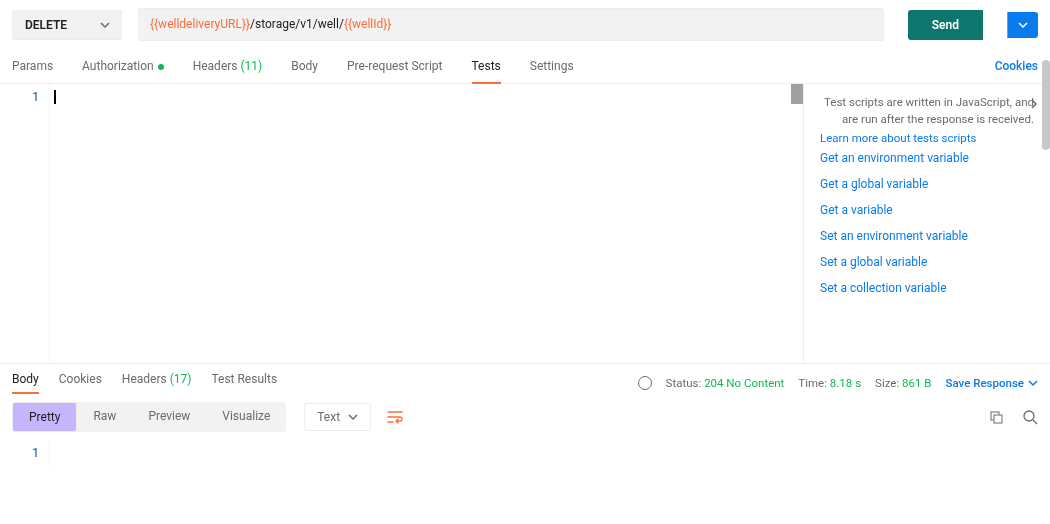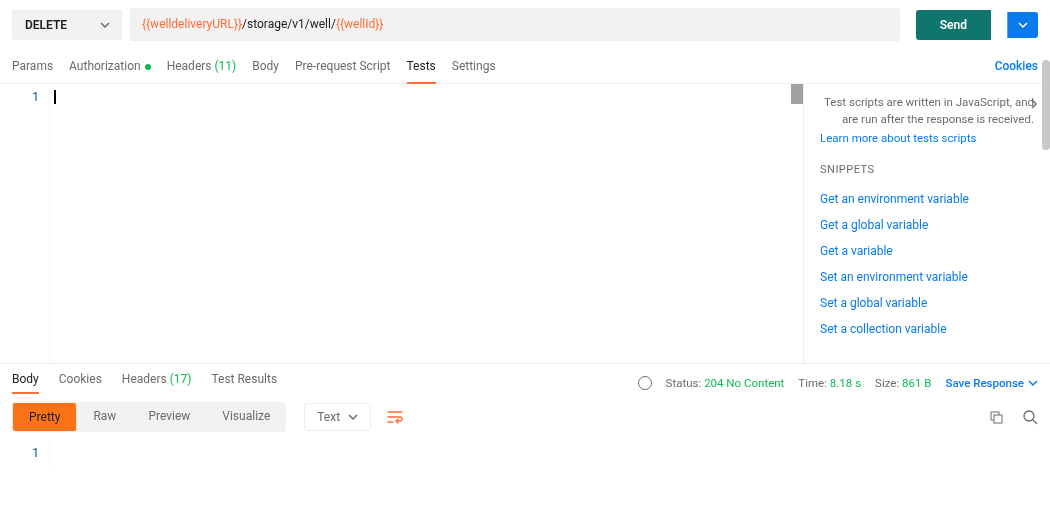--- a/index.html
+++ b/index.html
@@ -1,24 +1,24 @@
 <!DOCTYPE html>
 <html><head>
 <meta charset="utf-8">
 <style>
 * { box-sizing: border-box; margin: 0; padding: 0; font-family: -apple-system, BlinkMacSystemFont, "Segoe UI", Roboto, sans-serif; }
 body { background: #fff; color: #212121; font-size: 12px; width: 1050px; height: 524px; overflow: hidden; }
-.url-bar { display: flex; align-items: center; padding: 8px 12px; gap: 16px; }
+.url-bar { display: flex; align-items: center; padding: 8px 12px; gap: 24px; }
 .method-select { display: flex; align-items: center; gap: 8px; background: #f2f2f2; border: 1px solid #ededed; border-right: none; border-radius: 3px 0 0 3px; padding: 7px 12px; font-weight: 600; font-size: 12px; cursor: pointer; min-width: 110px; }
 .url-input { flex: 1; background: #f2f2f2; border: 1px solid #ededed; border-left: none; border-radius: 0 3px 3px 0; padding: 8px 12px; font-size: 12px; font-family: "Courier New", monospace; outline: none; margin-left: -8px; }
 .url-var { color: #ff6c37; }
 .url-path { color: #212121; }
 .send-btn { background: #0f766e; color: #fff; border: none; border-radius: 3px 0 0 3px; padding: 8px 24px; font-size: 12px; font-weight: 600; cursor: pointer; }
 .send-dd { background: #097bed; color: #fff; border: none; border-left: 1px solid rgba(255,255,255,0.3); border-radius: 0 3px 3px 0; padding: 8px 10px; cursor: pointer; }
-.req-tabs { display: flex; align-items: center; padding: 0 12px; gap: 16px; border-bottom: 1px solid #f0f0f0; position: relative; }
+.req-tabs { display: flex; align-items: center; padding: 0 12px; gap: 29px; border-bottom: 1px solid #f0f0f0; position: relative; }
 .req-tab { padding: 10px 0; font-size: 12px; color: #6b6b6b; cursor: pointer; position: relative; }
 .req-tab.active { color: #212121; }
 .req-tab.active::after { content:""; position:absolute; left:0; right:0; bottom:-1px; height:2px; background:#ff6c37; }
 .badge-green { color: #0cbb52; }
 .dot-green { display:inline-block; width:6px; height:6px; background:#0cbb52; border-radius:50%; margin-left:4px; vertical-align:middle; }
 .cookies-link { margin-left:auto; color:#097bed; font-size:12px; cursor:pointer; font-weight:500; }
 .tests-area { display:flex; height: 280px; border-bottom: 1px solid #ededed; }
 .editor { flex:1; display:flex; border-right: 1px solid #ededed; position:relative; }
 .gutter { width: 50px; text-align:right; padding: 6px 10px 6px 0; color:#0451a5; font-family:"Courier New", monospace; font-size:12px; background:#fff; border-right:1px solid #f5f5f5; }
 .editor-body { flex:1; position:relative; }
@@ -35,21 +35,21 @@
 .resp-tab { font-size:12px; color:#6b6b6b; cursor:pointer; padding-bottom:8px; position:relative; }
 .resp-tab.active { color:#212121; }
 .resp-tab.active::after { content:""; position:absolute; left:0; right:0; bottom:0; height:2px; background:#ff6c37; }
 .resp-meta { margin-left:auto; display:flex; align-items:flex-end; gap:14px; font-size:11.5px; color:#6b6b6b; }
 .resp-meta .val { color:#0cbb52; }
 .save-resp { color:#097bed; cursor:pointer; font-weight:500; display:flex; align-items:center; gap:4px; }
 .globe { width:14px; height:14px; border:1px solid #6b6b6b; border-radius:50%; display:inline-block; position:relative; }
 .resp-toolbar { display:flex; align-items:center; padding: 8px 12px; gap:0; }
 .seg { display:flex; background:#f2f2f2; border-radius:3px; overflow:hidden; }
 .seg-btn { padding:7px 16px; font-size:12px; color:#6b6b6b; cursor:pointer; }
-.seg-btn.active { background:#f97316; color:#212121; border:1px solid #ededed; border-radius:3px; }
+.seg-btn.active { background:#c4b5fd; color:#212121; border:1px solid #ededed; border-radius:3px; }
 .fmt-select { margin-left:18px; border:1px solid #ededed; border-radius:3px; padding:6px 12px; font-size:12px; color:#6b6b6b; cursor:pointer; display:flex; align-items:center; gap:8px; }
 .wrap-btn { margin-left:8px; padding:6px 8px; cursor:pointer; }
 .tb-right { margin-left:auto; display:flex; gap:18px; }
 .tb-icon { cursor:pointer; color:#6b6b6b; }
 .resp-body { display:flex; }
 .resp-body .gutter { width:50px; }
 svg { display:block; }
 </style>
 </head>
 <body>
@@ -94,21 +94,20 @@
     </div>
   </div>
   <div class="sidebar">
     <div class="chev">
         <svg width="12" height="12" viewBox="0 0 12 12">
           <path d="M4 2 L8 6 L4 10" stroke="#6b6b6b" stroke-width="1.5" fill="none"></path>
         </svg>
       </div>
     <div class="info">Test scripts are written in JavaScript, and are run after the response is received.</div>
     <a class="link">Learn more about tests scripts</a>
-    <div class="snip-head">SNIPPETS</div>
     <div class="snip">Get an environment variable</div>
     <div class="snip">Get a global variable</div>
     <div class="snip">Get a variable</div>
     <div class="snip">Set an environment variable</div>
     <div class="snip">Set a global variable</div>
     <div class="snip">Set a collection variable</div>
 
   </div>
   <div class="side-scroll"></div>
 </div>

